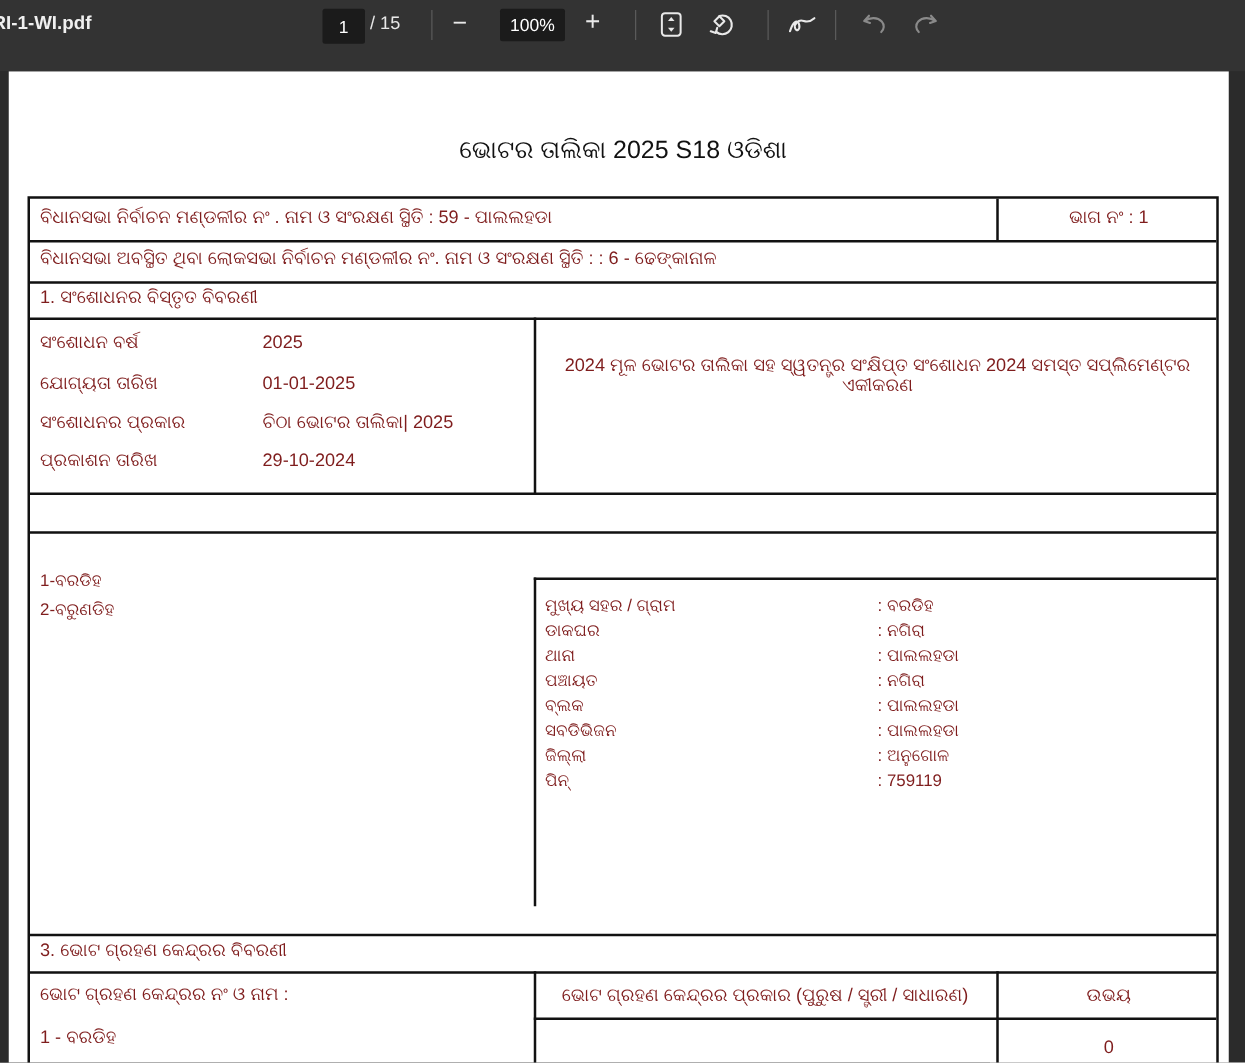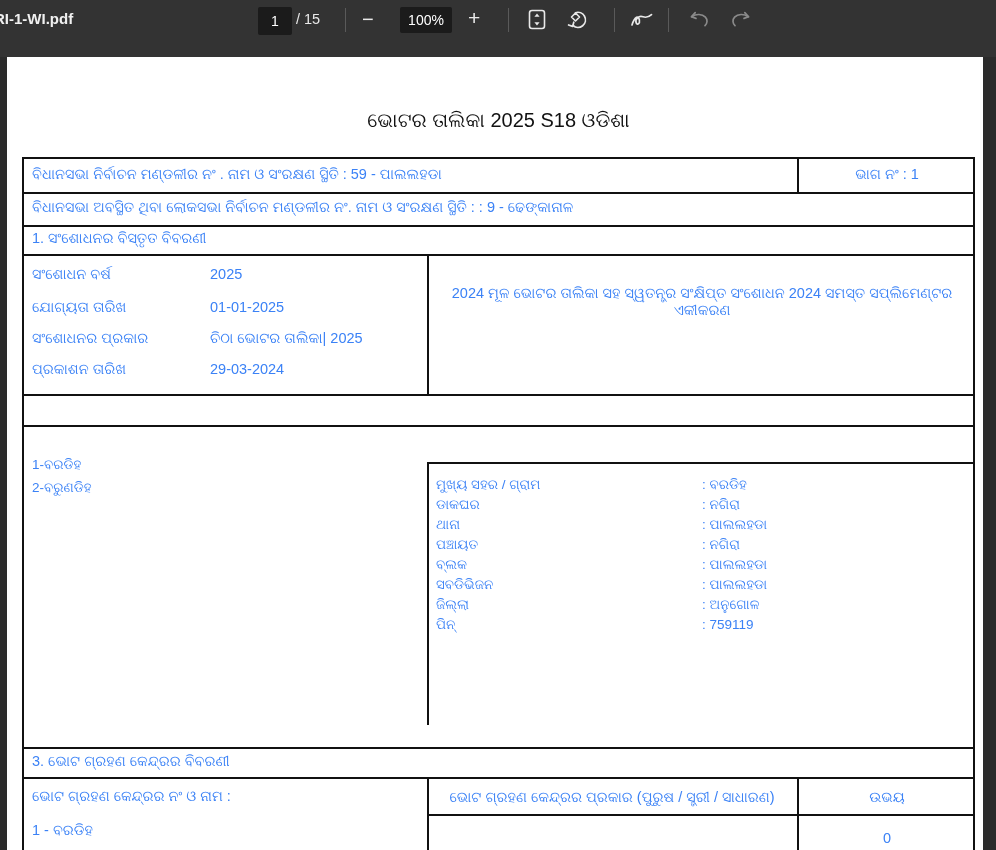--- a/index.html
+++ b/index.html
@@ -26,21 +26,21 @@
     font-size:14px;text-align:center;line-height:26px;border-radius:2px;}
   .plus{left:468px;top:7px;font-size:21px;}
   .iconbtn svg{display:block;}
   
   .viewer{position:absolute;left:0;top:57px;width:792px;height:793px;background:#2b2b2b;}
   .page{position:absolute;left:7px;top:0;width:976px;height:793px;background:#ffffff;overflow:hidden;color:#1a1a1a;}
   .doc-title{position:absolute;left:15px;top:52px;width:953px;text-align:center;font-size:20px;color:#111;}
   .sheet{position:absolute;left:15px;top:100px;width:953px;height:700px;border:2px solid #111;box-sizing:border-box;}
   .hl{position:absolute;left:0;right:0;height:1.5px;background:#111;}
   .vl{position:absolute;width:1.5px;background:#111;}
-  .cell{position:absolute;font-size:14.5px;white-space:nowrap;color:#3b82f6;}
+  .cell{position:absolute;font-size:14.5px;white-space:nowrap;color:#7f1d1d;}
   .ctr{text-align:center;white-space:normal;}
   .small{font-size:13.5px;text-align:center;}
 </style>
 </head>
 <body>
 
 <div class="toolbar">
   <div class="tb-item filename">RI-1-WI.pdf</div>
 
   <input class="tb-item pagebox" readonly="" value="1" style="">
@@ -124,32 +124,32 @@
 
       <div class="vl" style="left:773px;top:0;height:34px"></div>
       <div class="vl" style="left:403px;top:95px;height:141px"></div>
       <div class="vl" style="left:403px;top:303px;height:263px"></div>
       <div class="vl" style="left:403px;top:618px;height:82px"></div>
       <div class="vl" style="left:773px;top:618px;height:82px"></div>
 
       <div class="cell" style="left:8px;top:7px">ବିଧାନସଭା ନିର୍ବାଚନ ମଣ୍ଡଳୀର ନଂ .  ନାମ ଓ  ସଂରକ୍ଷଣ ସ୍ଥିତି : 59 - ପାଲଲହଡା</div>
       <div class="cell ctr" style="left:773px;width:180px;top:7px">ଭାଗ ନଂ : 1</div>
 
-      <div class="cell" style="left:8px;top:40px">ବିଧାନସଭା ଅବସ୍ଥିତ ଥିବା ଲୋକସଭା ନିର୍ବାଚନ ମଣ୍ଡଳୀର ନଂ. ନାମ ଓ ସଂରକ୍ଷଣ ସ୍ଥିତି : : 9 - ଢେଙ୍କାନାଳ</div>
+      <div class="cell" style="left:8px;top:40px">ବିଧାନସଭା ଅବସ୍ଥିତ ଥିବା ଲୋକସଭା ନିର୍ବାଚନ ମଣ୍ଡଳୀର ନଂ. ନାମ ଓ ସଂରକ୍ଷଣ ସ୍ଥିତି : : 6 - ଢେଙ୍କାନାଳ</div>
 
       <div class="cell" style="left:8px;top:71px">1. ସଂଶୋଧନର ବିସ୍ତୃତ  ବିବରଣୀ</div>
 
       <div class="cell" style="left:8px;top:107px">ସଂଶୋଧନ ବର୍ଷ</div>
       <div class="cell" style="left:186px;top:107px">2025</div>
       <div class="cell" style="left:8px;top:140px">ଯୋଗ୍ୟତା ତାରିଖ</div>
       <div class="cell" style="left:186px;top:140px">01-01-2025</div>
       <div class="cell" style="left:8px;top:171px">ସଂଶୋଧନର ପ୍ରକାର</div>
       <div class="cell" style="left:186px;top:171px">ଚିଠା ଭୋଟର ତାଲିକା| 2025</div>
       <div class="cell" style="left:8px;top:202px">ପ୍ରକାଶନ ତାରିଖ</div>
-      <div class="cell" style="left:186px;top:202px">29-03-2024</div>
+      <div class="cell" style="left:186px;top:202px">29-10-2024</div>
 
       <div class="cell ctr" style="left:408px;width:540px;top:126px">2024 ମୂଳ ଭୋଟର ତାଲିକା ସହ ସ୍ୱତନ୍ତ୍ର ସଂକ୍ଷିପ୍ତ ସଂଶୋଧନ 2024 ସମସ୍ତ ସପ୍ଲିମେଣ୍ଟର ଏକୀକରଣ</div>
 
 
       <div class="cell small" style="left:8px;top:298px">1-ବରଡିହ</div>
       <div class="cell small" style="left:8px;top:321px">2-ବରୁଣଡିହ</div>
 
       <div class="cell small" style="left:412px;top:318px">ମୁଖ୍ୟ ସହର / ଗ୍ରାମ</div>
       <div class="cell small" style="left:678px;top:318px">: ବରଡିହ</div>
       <div class="cell small" style="left:412px;top:338px">ଡାକଘର</div>

